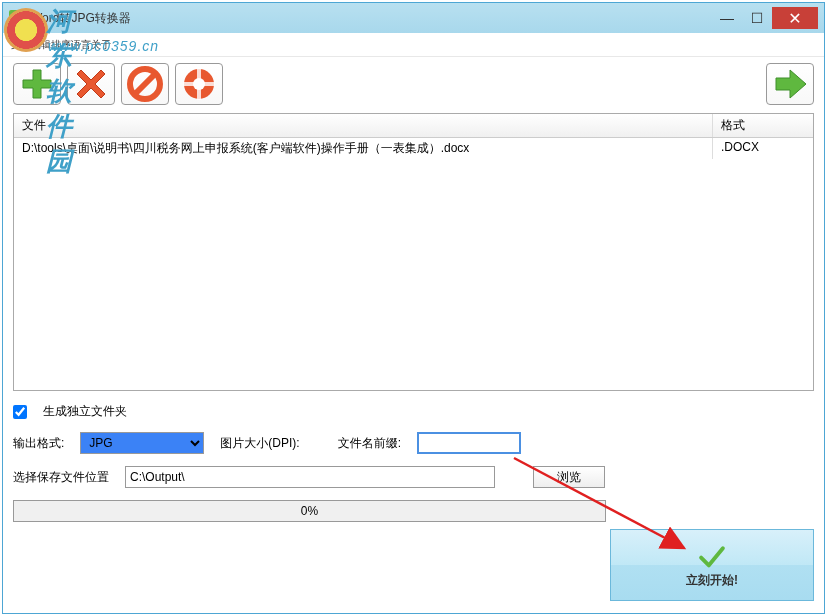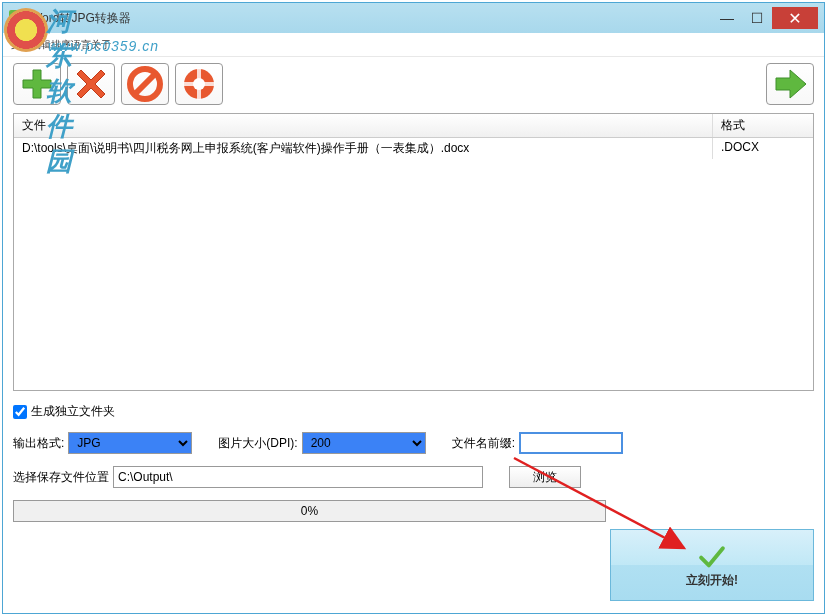--- a/index.html
+++ b/index.html
@@ -32,21 +32,21 @@
     
     .file-list { margin: 2px 10px; border: 1px solid #aaa; background: #fff; }
     .file-header { display: flex; background: linear-gradient(to bottom, #fff, #f0f0f0); border-bottom: 1px solid #ccc; height: 24px; }
     .col-file { flex: 1; padding: 3px 8px; font-size: 12px; border-right: 1px solid #ddd; }
     .col-format { width: 100px; padding: 3px 8px; font-size: 12px; }
     .file-body { height: 252px; overflow: auto; }
     .file-row { display: flex; border-bottom: 1px solid transparent; }
     .file-row .col-file, .file-row .col-format { font-size: 12px; padding: 2px 8px; }
     
     .bottom-panel { margin: 12px 10px 0; position: relative; }
-    .row { display: flex; align-items: center; margin-bottom: 12px; gap: 4px; }
+    .row { display: flex; align-items: center; margin-bottom: 12px; gap: 16px; }
     .chkbox { width: 14px; height: 14px; }
     .lbl { font-size: 12px; }
     .inp { border: 1px solid #999; font-size: 12px; padding: 2px 4px; height: 22px; }
     .sel { border: 1px solid #999; font-size: 12px; padding: 1px 4px; height: 22px; width: 124px; background: #3b82f6; }
     .btn-browse { width: 72px; height: 22px; border: 1px solid #999; background: linear-gradient(to bottom, #fff, #eee); font-size: 12px; cursor: pointer; }
     
     .progress-wrap { width: 593px; height: 22px; border: 1px solid #999; background: #f0f0f0; text-align: center; font-size: 12px; line-height: 20px; }
     
     .start-button { position: absolute; right: 10px; bottom: 12px; width: 204px; height: 72px; border: 1px solid #6bb8db; background: linear-gradient(to bottom, #d8f0fa 0%, #c0e8f6 50%, #b0e0f2 50%, #a8dcf0 100%); cursor: pointer; display: flex; flex-direction: column; align-items: center; justify-content: center; gap: 2px; }
     .start-button svg { width: 28px; height: 28px; }
@@ -128,22 +128,21 @@
   </div>
 
   <div class="bottom-panel">
     <div class="row">
       <input type="checkbox" class="chkbox" checked="" style="">
       <span class="lbl">生成独立文件夹</span>
     </div>
     <div class="row">
       <span class="lbl">输出格式:</span>
       <select class="sel"><option>JPG</option></select>
-      <span class="lbl" style="margin-left:22px">图片大小(DPI):</span>
-      <select class="sel"><option>200</option></select>
+      <span class="lbl" style="">图片大小(DPI):</span>
       <span class="lbl" style="margin-left:22px">文件名前缀:</span>
       <input class="prefix-input" value="" style="">
     </div>
     <div class="row">
       <span class="lbl">选择保存文件位置</span>
       <input class="inp" style="width: 370px;" value="C:\Output\">
       <button class="btn-browse" style="margin-left:22px">浏览</button>
     </div>
     <div class="row">
       <div class="progress-wrap"><span>0%</span></div>

